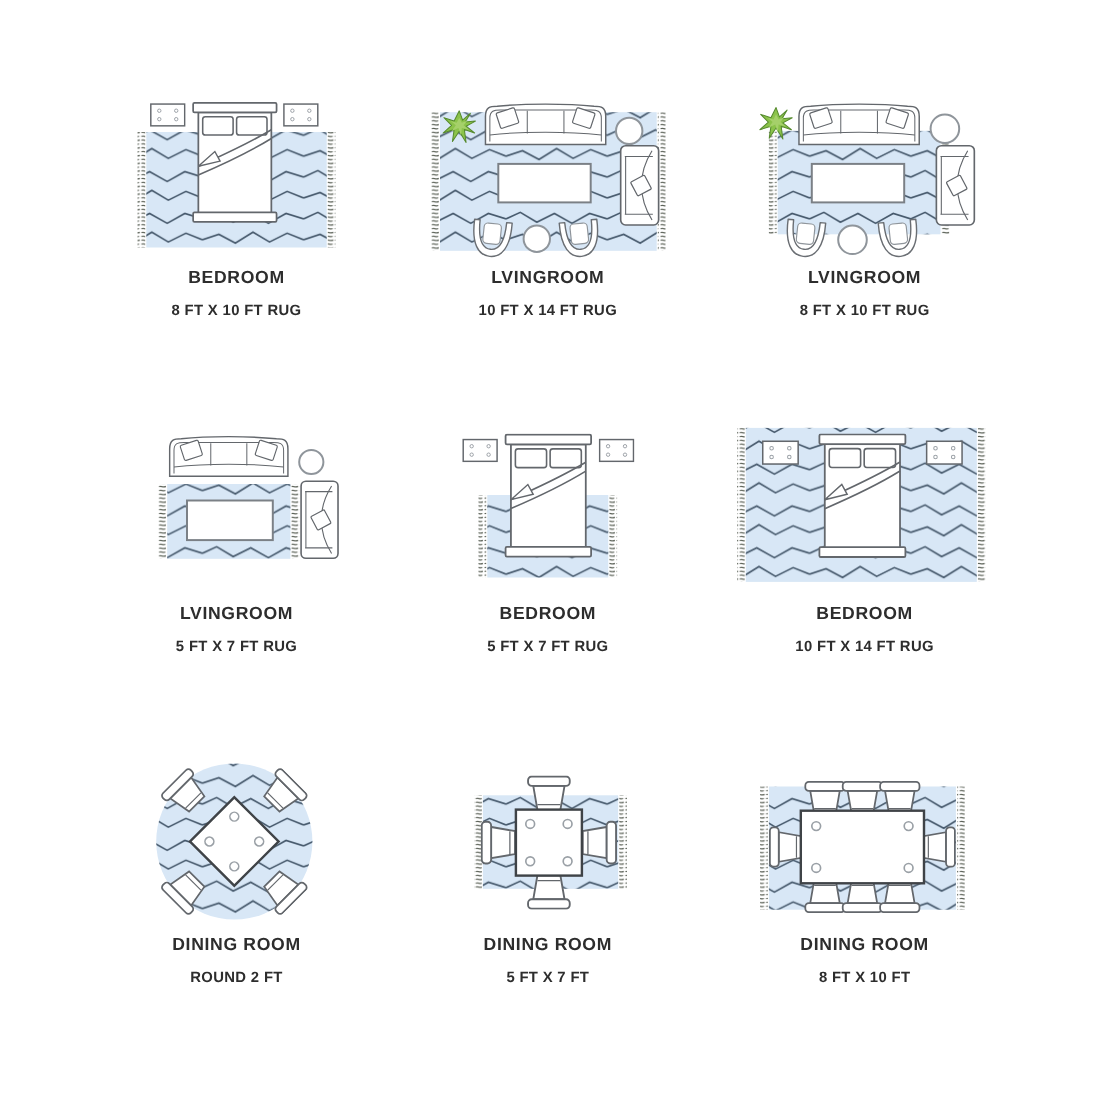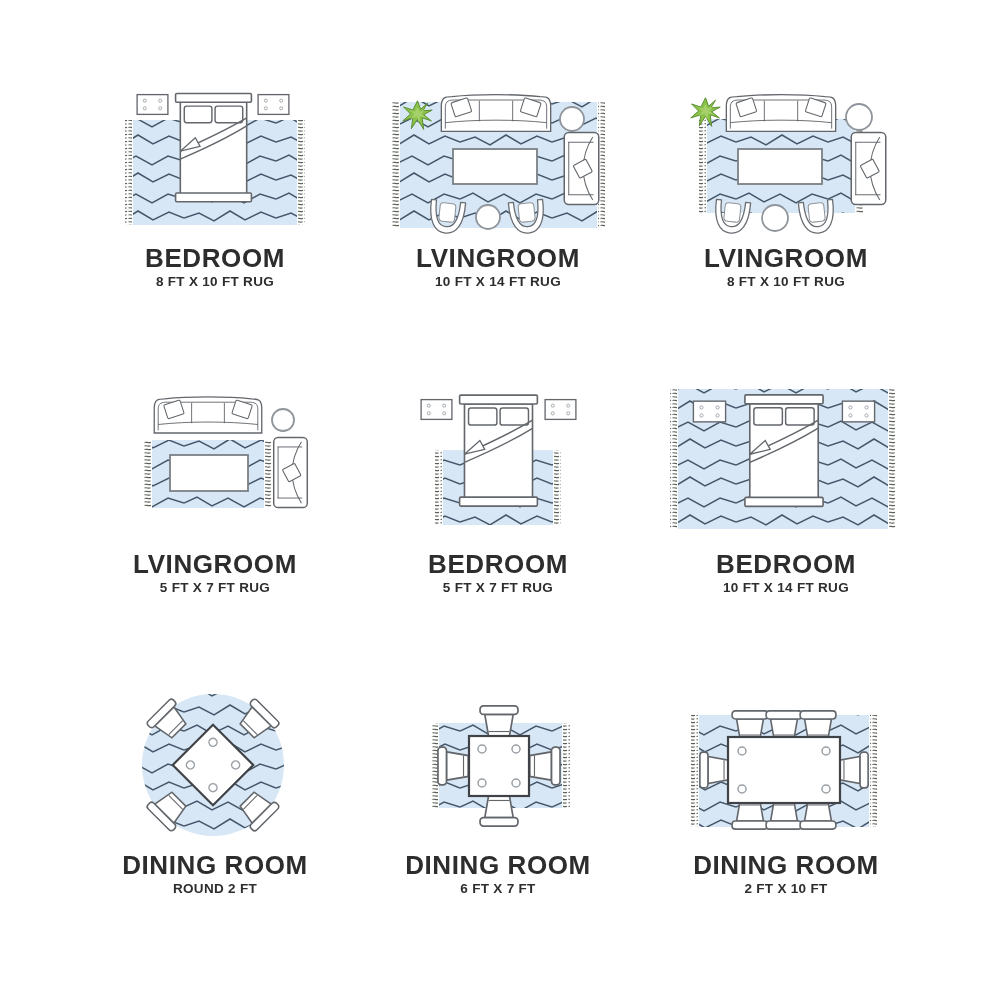--- a/index.html
+++ b/index.html
@@ -11,30 +11,30 @@
     overflow:hidden;
   }
   .canvas{position:absolute;left:0;top:0;}
   .panel-label{
     position:absolute;
     width:230px;
     text-align:center;
     color:#2d2d2d;
   }
   .panel-label .room{
-    font-size:26px;
+    font-size:16px;
     font-weight:600;
     letter-spacing:0.6px;
     line-height:1.1;
   }
   .panel-label .size{
     font-size:13.5px;
     font-weight:700;
     letter-spacing:0.3px;
-    margin-top:1px;
+    margin-top:12px;
   }
   
   .lbl-0{left:100px;top:244px;}
   .lbl-1{left:383px;top:244px;}
   .lbl-2{left:671px;top:244px;}
   .lbl-3{left:100px;top:550px;}
   .lbl-4{left:383px;top:550px;}
   .lbl-5{left:671px;top:550px;}
   .lbl-6{left:100px;top:851px;}
   .lbl-7{left:383px;top:851px;}
@@ -310,20 +310,20 @@
   <div class="panel-label lbl-5">
     <div class="room">BEDROOM</div>
     <div class="size">10 FT X 14 FT RUG</div>
   </div>
   <div class="panel-label lbl-6">
     <div class="room">DINING ROOM</div>
     <div class="size">ROUND 2 FT</div>
   </div>
   <div class="panel-label lbl-7">
     <div class="room">DINING ROOM</div>
-    <div class="size">6 FT X 7 FT</div>
+    <div class="size">5 FT X 7 FT</div>
   </div>
   <div class="panel-label lbl-8">
     <div class="room">DINING ROOM</div>
-    <div class="size">2 FT X 10 FT</div>
+    <div class="size">8 FT X 10 FT</div>
   </div>
 
 </div>
 
 </body></html>

